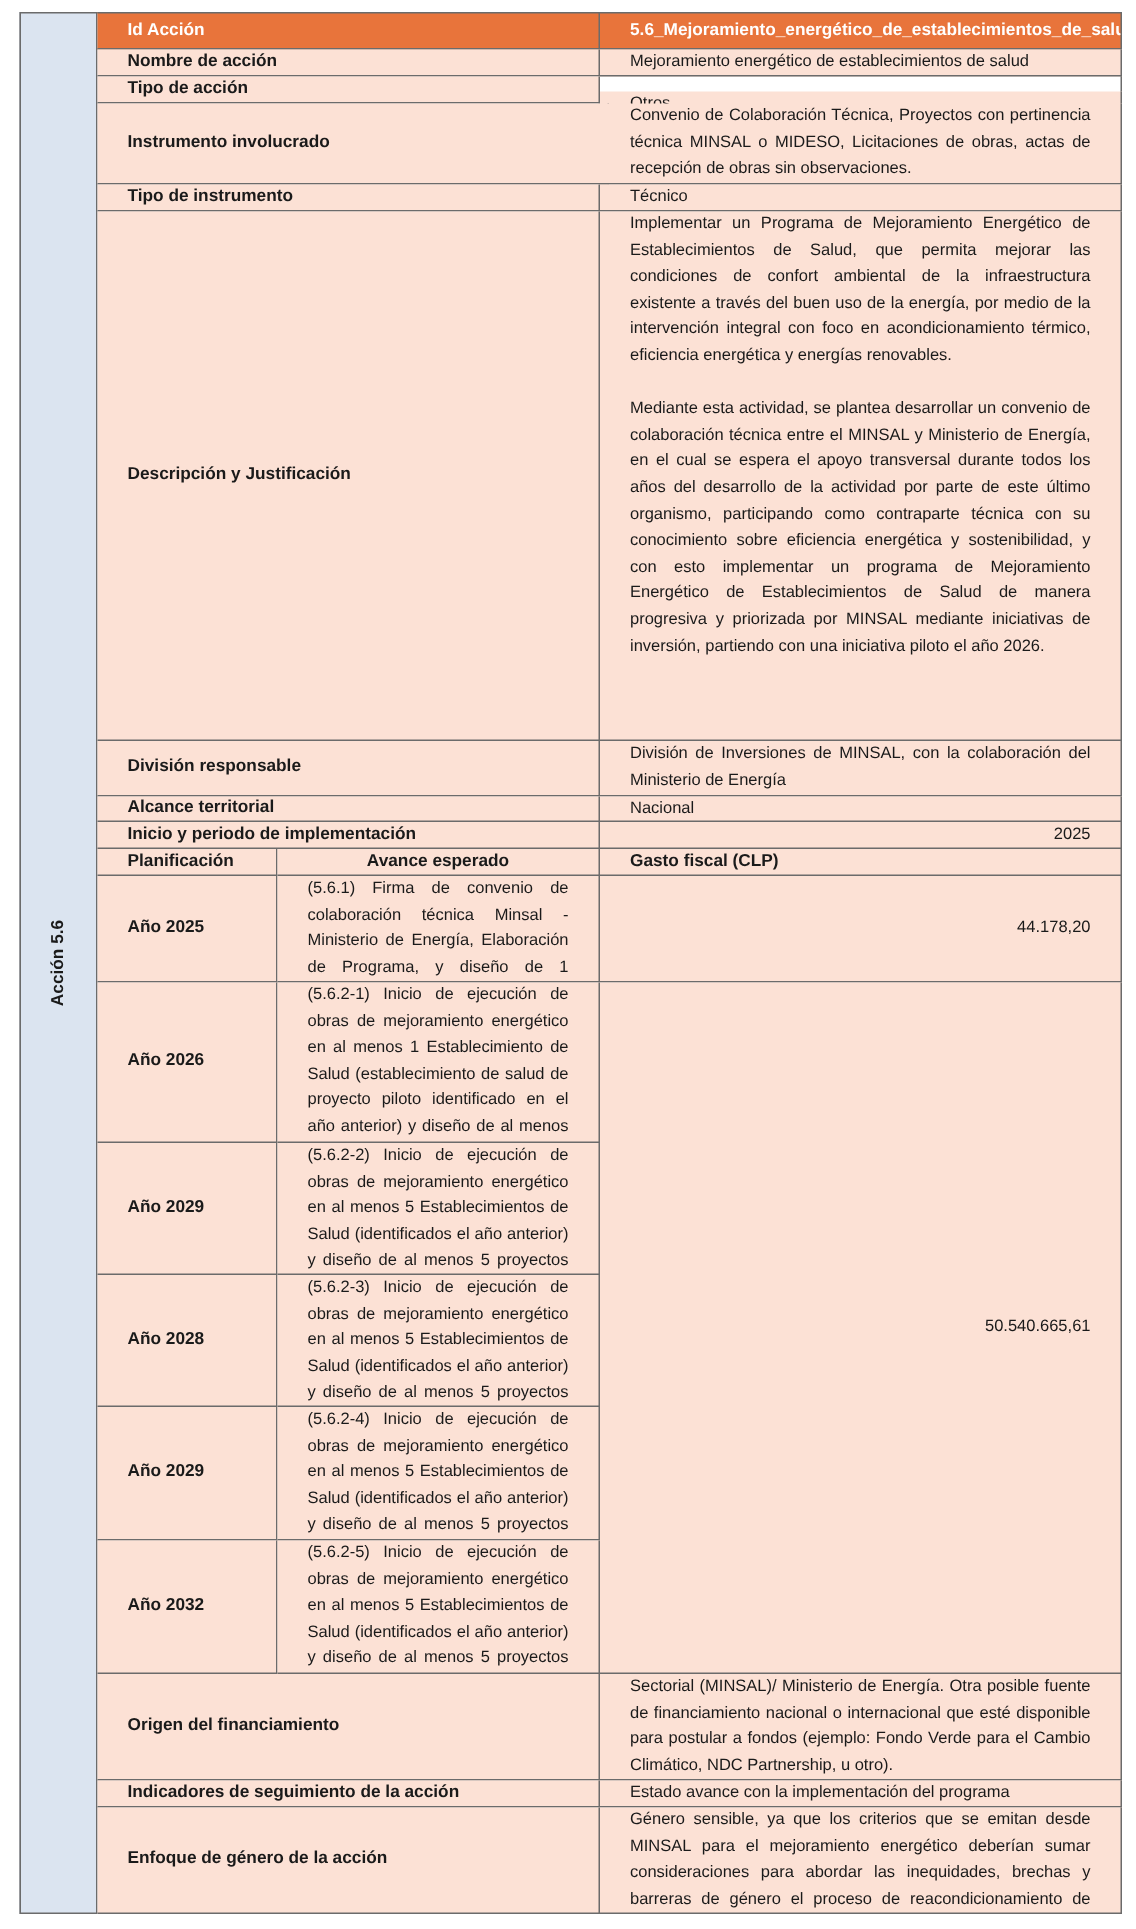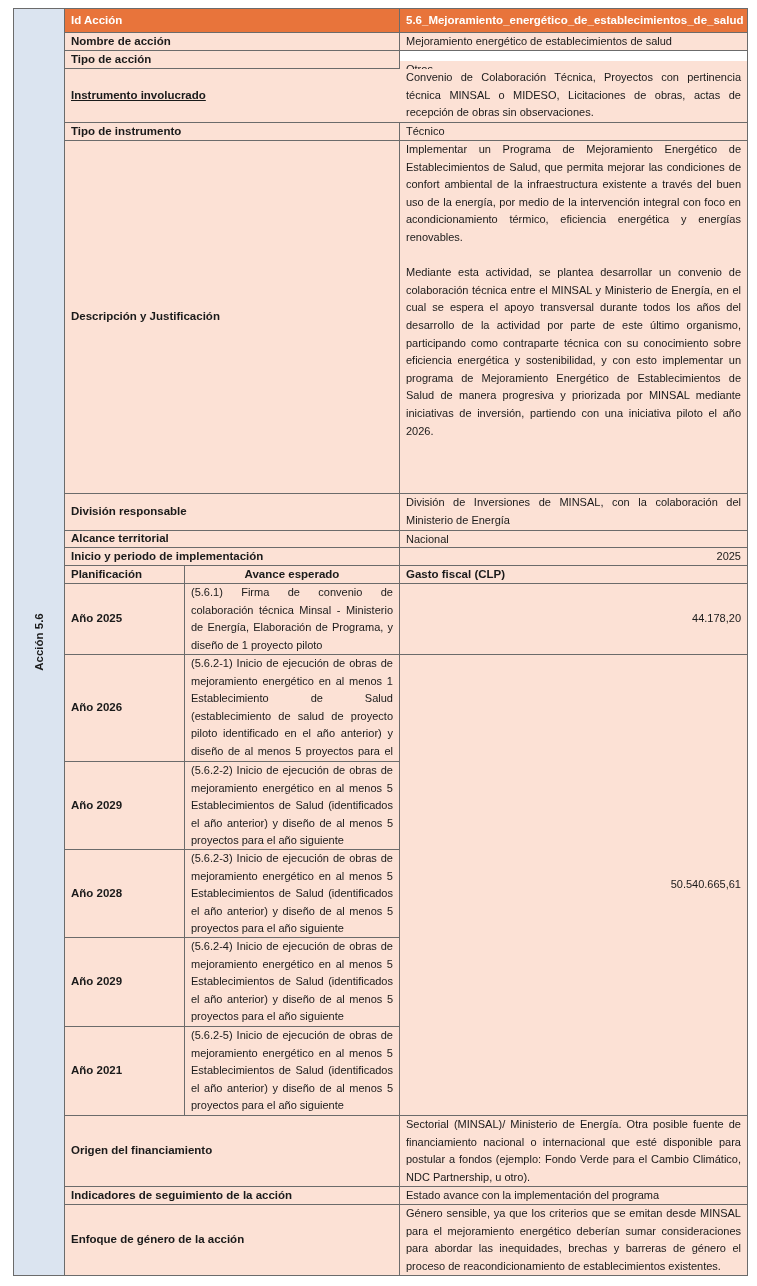--- a/index.html
+++ b/index.html
@@ -6,21 +6,21 @@
   body { width:757px; height:1286px; position:relative; overflow:hidden;
          font-family:"Liberation Sans", sans-serif; color:#1a1a1a; }
   .tbl { position:absolute; left:13px; top:8px; width:735px; height:1268px;
          border:1.5px solid #6b6b6b; box-sizing:border-box; }
   .side { position:absolute; left:13px; top:8px; width:52px; height:1268px;
           background:#dbe4f0; border:1.5px solid #6b6b6b; box-sizing:border-box; }
   .side-label { position:absolute; left:50%; top:50%; transform:translate(-50%,-50%) rotate(-90deg);
                 font-weight:bold; font-size:11.5px; white-space:nowrap; color:#1a1a1a; }
   .cell { position:absolute; box-sizing:border-box; background:#fce1d5;
           border-right:1.2px solid #6b6b6b; border-bottom:1.2px solid #6b6b6b;
-          font-size:11px; line-height:17.6px; padding:0 6px; overflow:hidden; }
+          font-size:11px; line-height:17.6px; padding:0 20px; overflow:hidden; }
   .lbl { font-weight:bold; font-size:11.5px; display:flex; align-items:center; }
   .val { text-align:justify; }
   .hdr { background:#e8743b; color:#ffffff; font-weight:bold; font-size:11.5px;
          display:flex; align-items:center; }
   .right { display:flex; align-items:center; justify-content:flex-end; }
   .center { display:flex; align-items:center; justify-content:center; font-weight:bold; font-size:11.5px; }
   .para { margin:0; }
   .gap { height:17.6px; }
 </style>
 </head>
@@ -33,21 +33,21 @@
 
 <div class="cell hdr" style="left:65px;top:8px;width:335px;height:25px;border-top:1.5px solid #6b6b6b;">Id Acción</div>
 <div class="cell hdr" style="left:400px;top:8px;width:348px;height:25px;border-top:1.5px solid #6b6b6b;border-right:1.5px solid #6b6b6b;">5.6_Mejoramiento_energético_de_establecimientos_de_salud</div>
 
 <div class="cell lbl" style="left:65px;top:33px;width:335px;height:18px;">Nombre de acción</div>
 <div class="cell val" style="left:400px;top:33px;width:348px;height:18px;">Mejoramiento energético de establecimientos de salud</div>
 
 <div class="cell lbl" style="left:65px;top:51px;width:335px;height:18px;">Tipo de acción</div>
 <div class="cell val" style="left:400px;top:51px;width:348px;height:18px;margin-top:10px;">Otros</div>
 
-<div class="cell lbl" style="left:65px;top:69px;width:341px;height:54px;text-decoration:underline;">Instrumento involucrado</div>
+<div class="cell lbl" style="left:65px;top:69px;width:341px;height:54px;">Instrumento involucrado</div>
 <div class="cell val" style="left:400px;top:69px;width:348px;height:54px;">Convenio de Colaboración Técnica, Proyectos con pertinencia técnica MINSAL o MIDESO, Licitaciones de obras, actas de recepción de obras sin observaciones.</div>
 
 <div class="cell lbl" style="left:65px;top:123px;width:335px;height:18px;">Tipo de instrumento</div>
 <div class="cell val" style="left:400px;top:123px;width:348px;height:18px;">Técnico</div>
 
 <div class="cell lbl" style="left:65px;top:141px;width:335px;height:353px;">Descripción y Justificación</div>
 <div class="cell val" style="left:400px;top:141px;width:348px;height:353px;">
   <p class="para">Implementar un Programa de Mejoramiento Energético de Establecimientos de Salud, que permita mejorar las condiciones de confort ambiental de la infraestructura existente a través del buen uso de la energía, por medio de la intervención integral con foco en acondicionamiento térmico, eficiencia energética y energías renovables.</p>
   <div class="gap"></div>
   <p class="para">Mediante esta actividad, se plantea desarrollar un convenio de colaboración técnica entre el MINSAL y Ministerio de Energía, en el cual se espera el apoyo transversal durante todos los años del desarrollo de la actividad por parte de este último organismo, participando como contraparte técnica con su conocimiento sobre eficiencia energética y sostenibilidad, y con esto implementar un programa de Mejoramiento Energético de Establecimientos de Salud de manera progresiva y priorizada por MINSAL mediante iniciativas de inversión, partiendo con una iniciativa piloto el año 2026.</p>
@@ -76,21 +76,21 @@
 
 <div class="cell lbl" style="left:65px;top:762px;width:120px;height:88px;">Año 2029</div>
 <div class="cell val" style="left:185px;top:762px;width:215px;height:88px;">(5.6.2-2) Inicio de ejecución de obras de mejoramiento energético en al menos 5 Establecimientos de Salud (identificados el año anterior) y diseño de al menos 5 proyectos para el año siguiente</div>
 
 <div class="cell lbl" style="left:65px;top:850px;width:120px;height:88px;">Año 2028</div>
 <div class="cell val" style="left:185px;top:850px;width:215px;height:88px;">(5.6.2-3) Inicio de ejecución de obras de mejoramiento energético en al menos 5 Establecimientos de Salud (identificados el año anterior) y diseño de al menos 5 proyectos para el año siguiente</div>
 
 <div class="cell lbl" style="left:65px;top:938px;width:120px;height:89px;">Año 2029</div>
 <div class="cell val" style="left:185px;top:938px;width:215px;height:89px;">(5.6.2-4) Inicio de ejecución de obras de mejoramiento energético en al menos 5 Establecimientos de Salud (identificados el año anterior) y diseño de al menos 5 proyectos para el año siguiente</div>
 
-<div class="cell lbl" style="left:65px;top:1027px;width:120px;height:89px;">Año 2021</div>
+<div class="cell lbl" style="left:65px;top:1027px;width:120px;height:89px;">Año 2032</div>
 <div class="cell val" style="left:185px;top:1027px;width:215px;height:89px;">(5.6.2-5) Inicio de ejecución de obras de mejoramiento energético en al menos 5 Establecimientos de Salud (identificados el año anterior) y diseño de al menos 5 proyectos para el año siguiente</div>
 
 <div class="cell right" style="left:400px;top:655px;width:348px;height:461px;">50.540.665,61</div>
 
 <div class="cell lbl" style="left:65px;top:1116px;width:335px;height:71px;">Origen del financiamiento</div>
 <div class="cell val" style="left:400px;top:1116px;width:348px;height:71px;">Sectorial (MINSAL)/ Ministerio de Energía. Otra posible fuente de financiamiento nacional o internacional que esté disponible para postular a fondos (ejemplo: Fondo Verde para el Cambio Climático, NDC Partnership, u otro).</div>
 
 <div class="cell lbl" style="left:65px;top:1187px;width:335px;height:18px;">Indicadores de seguimiento de la acción</div>
 <div class="cell val" style="left:400px;top:1187px;width:348px;height:18px;">Estado avance con la implementación del programa</div>
 

